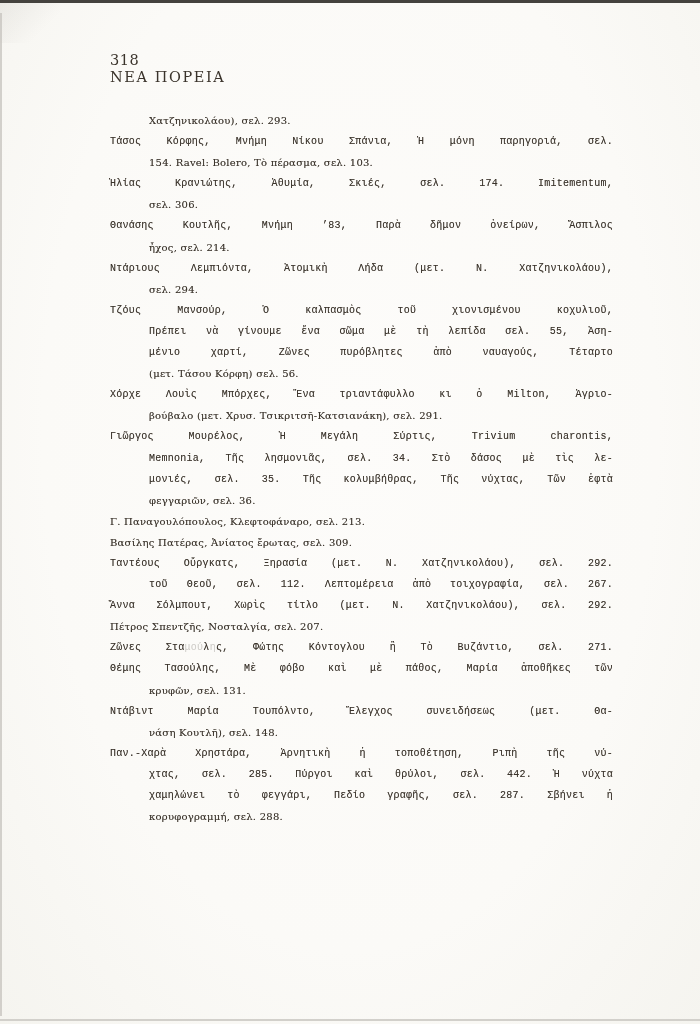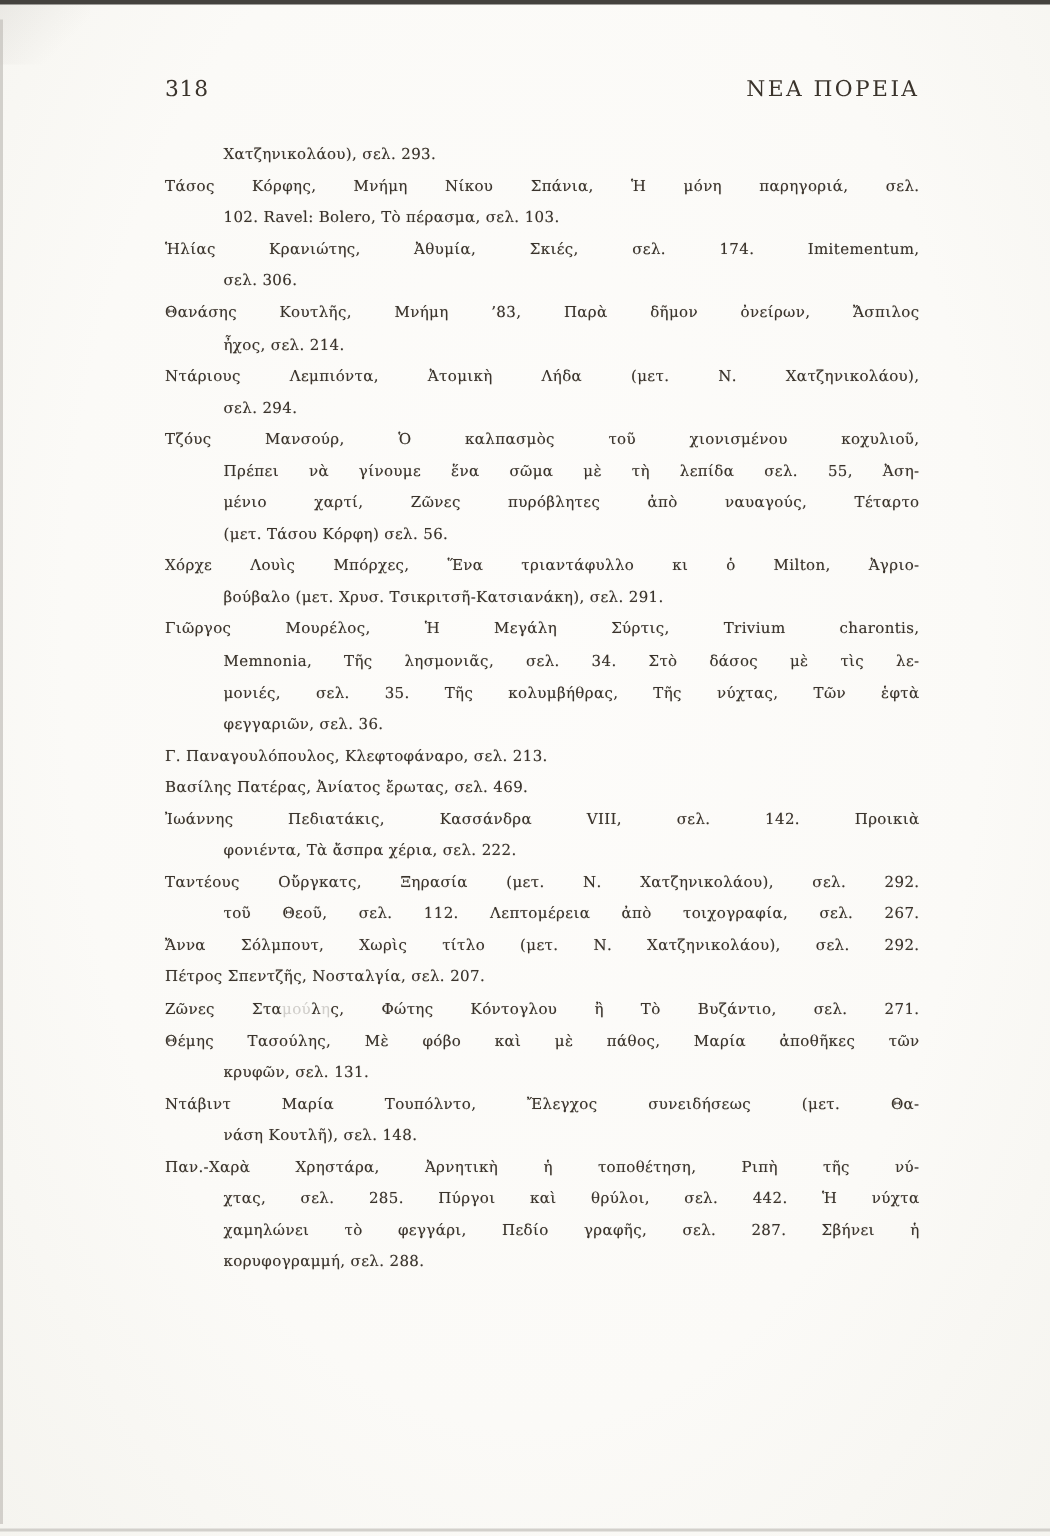--- a/index.html
+++ b/index.html
@@ -14,30 +14,30 @@
   }
   
   .edge-top{position:absolute;left:0;top:0;width:700px;height:3px;background:#44423e;}
   .edge-left{position:absolute;left:0;top:13px;width:2px;height:1003px;background:#c6c3be;opacity:.75;}
   .edge-bottom{position:absolute;left:0;top:1019px;width:700px;height:2px;background:#d2d0cb;}
   .smudge{position:absolute;left:0;top:3px;width:60px;height:40px;
     background:linear-gradient(135deg, rgba(120,115,108,0.10), rgba(120,115,108,0) 70%);}
   
   .textblock{position:absolute;left:110px;top:52px;width:503px;color:#3a332b;}
   .header{display:flex;justify-content:space-between;align-items:flex-start;
-    font-size:14.5px;line-height:17px;letter-spacing:.5px;}
+    font-size:14.5px;line-height:17px;letter-spacing:.5px;flex-direction:column;}
   .journal{letter-spacing:1.6px;}
   .body{margin-top:24px;}
   .line{
     font-size:10px;line-height:21.1px;letter-spacing:.25px;
     text-shadow:0 0 .5px rgba(58,51,43,.45);
     white-space:normal;
   }
   .line.ind{padding-left:39px;}
-  .line.j{text-align:justify;text-align-last:justify;text-justify:inter-word;}
+  .line.j{text-align:justify;text-align-last:justify;text-justify:inter-word;font-family:Liberation Mono, monospace;}
   .faded{opacity:.22;}
 </style>
 </head>
 <body>
 
 <div class="page">
   <div class="smudge"></div>
   <div class="edge-top"></div>
   <div class="edge-left"></div>
   <div class="edge-bottom"></div>
@@ -46,21 +46,21 @@
     <div class="header">
       <span>318</span>
       <span class="journal">ΝΕΑ ΠΟΡΕΙΑ</span>
     </div>
     <div class="body">
         <div>
           <div class="line ind">Χατζηνικολάου), σελ. 293.</div>
         </div>
         <div>
           <div class="line j">Τάσος Κόρφης, Μνήμη Νίκου Σπάνια, Ἡ μόνη παρηγοριά, σελ.</div>
-          <div class="line ind">102. Ravel: Bolero, Τὸ πέρασμα, σελ. 103.</div>
+          <div class="line ind">154. Ravel: Bolero, Τὸ πέρασμα, σελ. 103.</div>
         </div>
         <div>
           <div class="line j">Ἡλίας Κρανιώτης, Ἀθυμία, Σκιές, σελ. 174. Imitementum,</div>
           <div class="line ind">σελ. 306.</div>
         </div>
         <div>
           <div class="line j">Θανάσης Κουτλῆς, Μνήμη ’83, Παρὰ δῆμον ὀνείρων, Ἄσπιλος</div>
           <div class="line ind">ἦχος, σελ. 214.</div>
         </div>
         <div>
@@ -80,25 +80,21 @@
         <div>
           <div class="line j">Γιῶργος Μουρέλος, Ἡ Μεγάλη Σύρτις, Trivium charontis,</div>
           <div class="line ind j">Memnonia, Τῆς λησμονιᾶς, σελ. 34. Στὸ δάσος μὲ τὶς λε-</div>
           <div class="line ind j">μονιές, σελ. 35. Τῆς κολυμβήθρας, Τῆς νύχτας, Τῶν ἑφτὰ</div>
           <div class="line ind">φεγγαριῶν, σελ. 36.</div>
         </div>
         <div>
           <div class="line">Γ. Παναγουλόπουλος, Κλεφτοφάναρο, σελ. 213.</div>
         </div>
         <div>
-          <div class="line">Βασίλης Πατέρας, Ἀνίατος ἔρωτας, σελ. 469.</div>
-        </div>
-        <div>
-          <div class="line j">Ἰωάννης Πεδιατάκις, Κασσάνδρα VIII, σελ. 142. Προικιὰ</div>
-          <div class="line ind">φονιέντα, Τὰ ἄσπρα χέρια, σελ. 222.</div>
+          <div class="line">Βασίλης Πατέρας, Ἀνίατος ἔρωτας, σελ. 309.</div>
         </div>
         <div>
           <div class="line j">Ταντέους Οὔργκατς, Ξηρασία (μετ. Ν. Χατζηνικολάου), σελ. 292.</div>
         </div>
         <div>
           <div class="line ind j">τοῦ Θεοῦ, σελ. 112. Λεπτομέρεια ἀπὸ τοιχογραφία, σελ. 267.</div>
         </div>
         <div>
           <div class="line j">Ἄννα Σόλμπουτ, Χωρὶς τίτλο (μετ. Ν. Χατζηνικολάου), σελ. 292.</div>
         </div>

